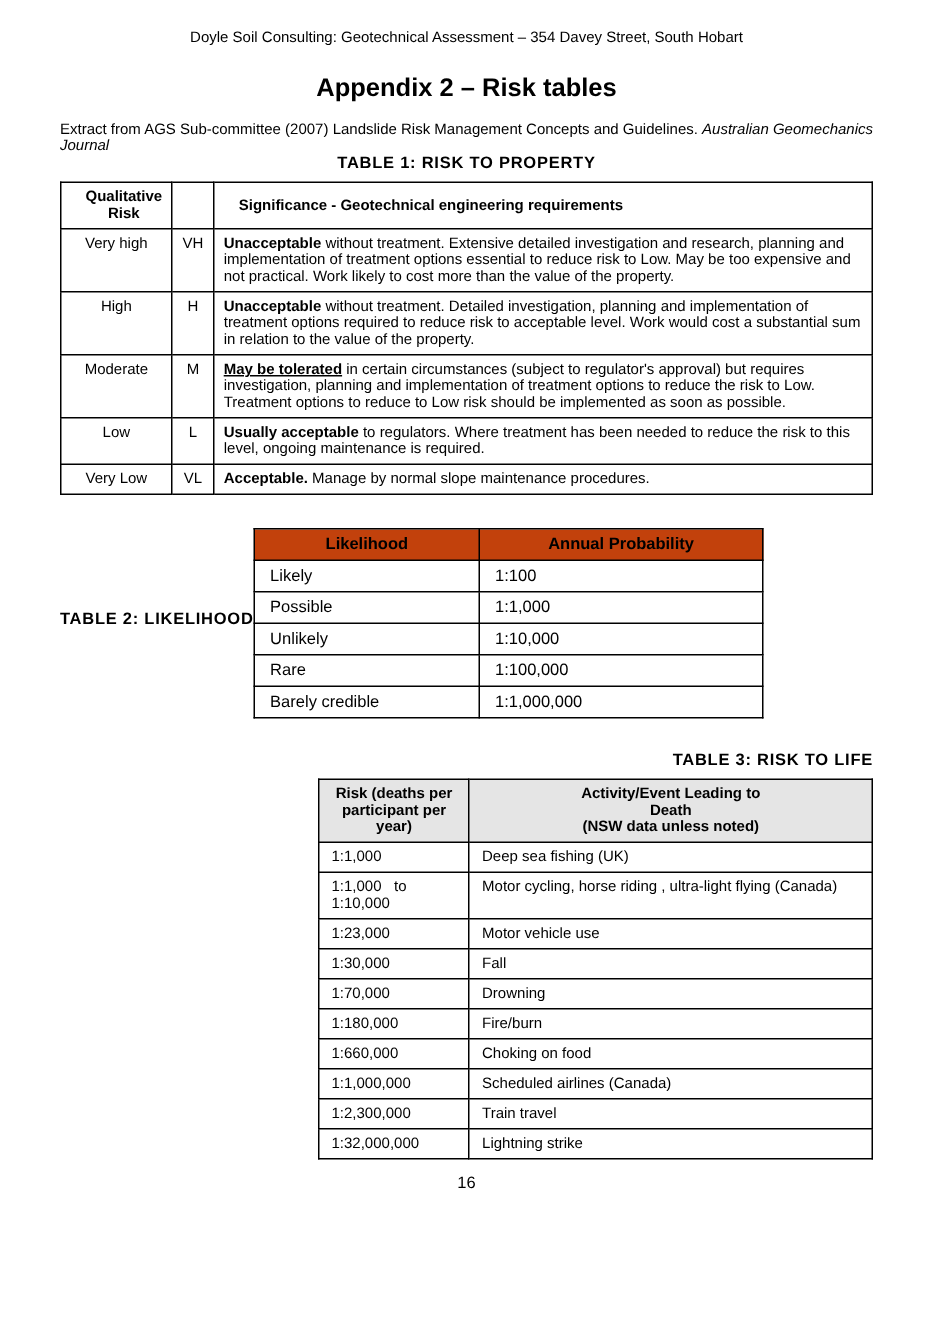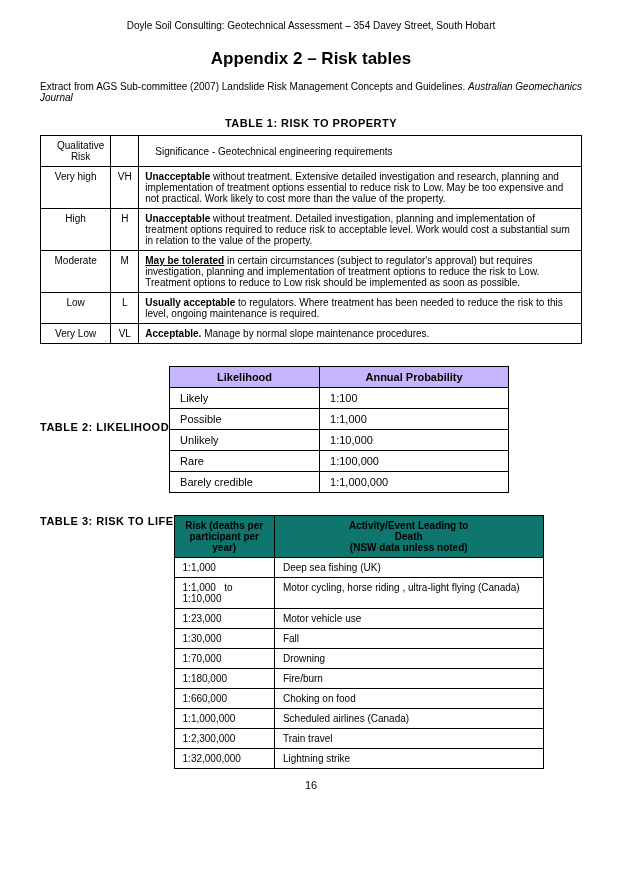--- a/index.html
+++ b/index.html
@@ -23,21 +23,20 @@
       margin-bottom: 18px;
     }
     .appendix-title {
       text-align: center;
       font-size: 17px;
       font-weight: bold;
       margin-bottom: 12px;
     }
     .extract-text {
       font-size: 10px;
-      margin-bottom: 14px;
       text-align: justify;
     }
     .extract-text em {
       font-style: italic;
     }
     .section-title {
       text-align: center;
       font-size: 11px;
       font-weight: bold;
       margin-bottom: 6px;
@@ -60,63 +59,63 @@
     .table1 td {
       border: 1px solid #000;
       padding: 4px 6px;
       vertical-align: top;
       margin-left: 40px;
     }
     .table1 .col-qual { width: 70px; text-align: center; }
     .table1 .col-code { width: 28px; text-align: center; }
     .table1 .col-sig { }
     .table1 .header-row th {
-      font-weight: normal;
+      font-weight: bold;
       padding-left: 16px;
     }
     
     .table2-wrap {
       display: flex;
       flex-direction: row;
       align-items: center;
       margin-bottom: 22px;
     }
     .table2 {
       border-collapse: collapse;
       font-size: 11px;
       width: 340px;
     }
     .table2 th, .table2 td {
       border: 1px solid #000;
       padding: 4px 10px;
     }
     .table2 th {
       font-weight: bold;
-      background: #c4b5fd;
+      background: #c2410c;
     }
     
     .table3-wrap {
       display: flex;
-      flex-direction: row;
-      align-items: flex-start;
+      flex-direction: column;
+      align-items: flex-end;
     }
     .table3 {
       border-collapse: collapse;
       font-size: 10px;
       width: 370px;
     }
     .table3 th, .table3 td {
       border: 1px solid #000;
       padding: 4px 8px;
       vertical-align: top;
     }
     .table3 th {
       font-weight: bold;
       text-align: center;
-      background: #0f766e;
+      background: #e5e5e5;
     }
     .table3 td:first-child {
       text-align: left;
       white-space: nowrap;
     }
     .page-number {
       text-align: center;
       font-size: 11px;
       margin-top: 10px;
     }

